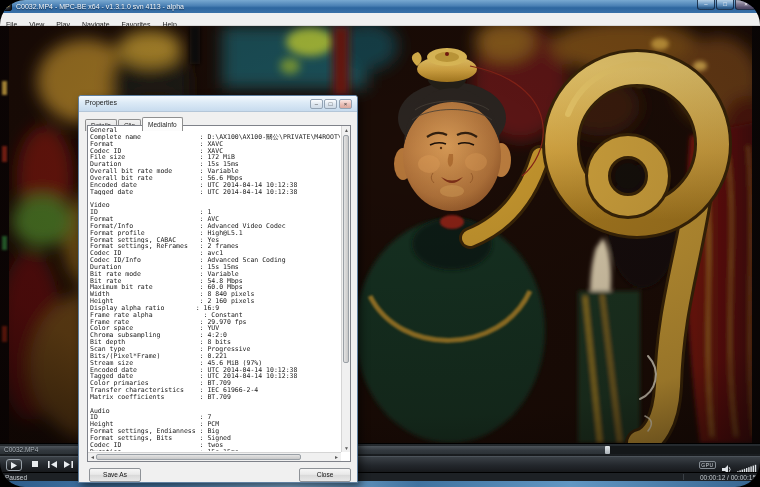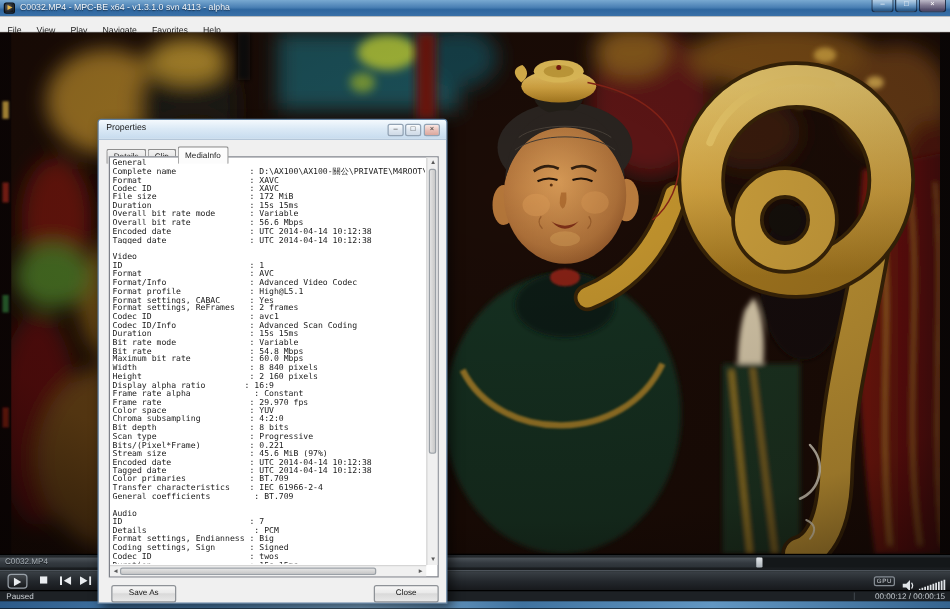--- a/index.html
+++ b/index.html
@@ -1,18 +1,18 @@
 <!DOCTYPE html>
 <html><head>
 <meta charset="utf-8">
 <style>
   html,body{margin:0;padding:0;background:#000;}
   *{box-sizing:border-box;}
   #window{position:relative;width:760px;height:487px;background:#000;overflow:hidden;
-          font-family:"Liberation Sans",sans-serif;}
+          font-family:"Liberation Sans",sans-serif;border-radius:25px;}
 
   
   #titlebar{position:absolute;left:0;top:0;width:760px;height:13px;
     background:linear-gradient(180deg,#79a9d1 0%,#4a80b4 45%,#2e669f 60%,#3a71a8 100%);}
   #app-icon{position:absolute;left:3px;top:2px;width:9px;height:9px;border-radius:2px;
     background:radial-gradient(circle at 35% 35%,#5a5f66,#17191c 75%);border:1px solid #0c0e10;}
   #app-icon:before{content:"";position:absolute;left:2px;top:1px;
     border-left:4px solid #e8b84a;border-top:2.5px solid transparent;border-bottom:2.5px solid transparent;}
   #title-text{position:absolute;left:16px;top:1px;font-size:7px;line-height:11px;color:#f2f7fc;
     text-shadow:0 1px 1px rgba(0,0,0,.55);white-space:nowrap;}
@@ -369,27 +369,27 @@
           <div class="mi-line">Color space                 : YUV</div>
           <div class="mi-line">Chroma subsampling          : 4:2:0</div>
           <div class="mi-line">Bit depth                   : 8 bits</div>
           <div class="mi-line">Scan type                   : Progressive</div>
           <div class="mi-line">Bits/(Pixel*Frame)          : 0.221</div>
           <div class="mi-line">Stream size                 : 45.6 MiB (97%)</div>
           <div class="mi-line">Encoded date                : UTC 2014-04-14 10:12:38</div>
           <div class="mi-line">Tagged date                 : UTC 2014-04-14 10:12:38</div>
           <div class="mi-line">Color primaries             : BT.709</div>
           <div class="mi-line">Transfer characteristics    : IEC 61966-2-4</div>
-          <div class="mi-line">General coefficients         : BT.709</div>
+          <div class="mi-line">Matrix coefficients         : BT.709</div>
           <div class="mi-line">&nbsp;</div>
           <div class="mi-line">Audio</div>
           <div class="mi-line">ID                          : 7</div>
-          <div class="mi-line">Details                      : PCM</div>
+          <div class="mi-line">Height                      : PCM</div>
           <div class="mi-line">Format settings, Endianness : Big</div>
-          <div class="mi-line">Coding settings, Sign       : Signed</div>
+          <div class="mi-line">Format settings, Bits       : Signed</div>
           <div class="mi-line">Codec ID                    : twos</div>
           <div class="mi-line">Duration                    : 15s 15ms</div>
         </div>
       <div class="vscroll">
         <span class="sarrow" style="top:0;">▲</span>
         <span class="vthumb"></span>
         <span class="sarrow" style="bottom:0;">▼</span>
       </div>
       <div class="hscroll">
         <span class="sarrow" style="left:0;">◄</span>

